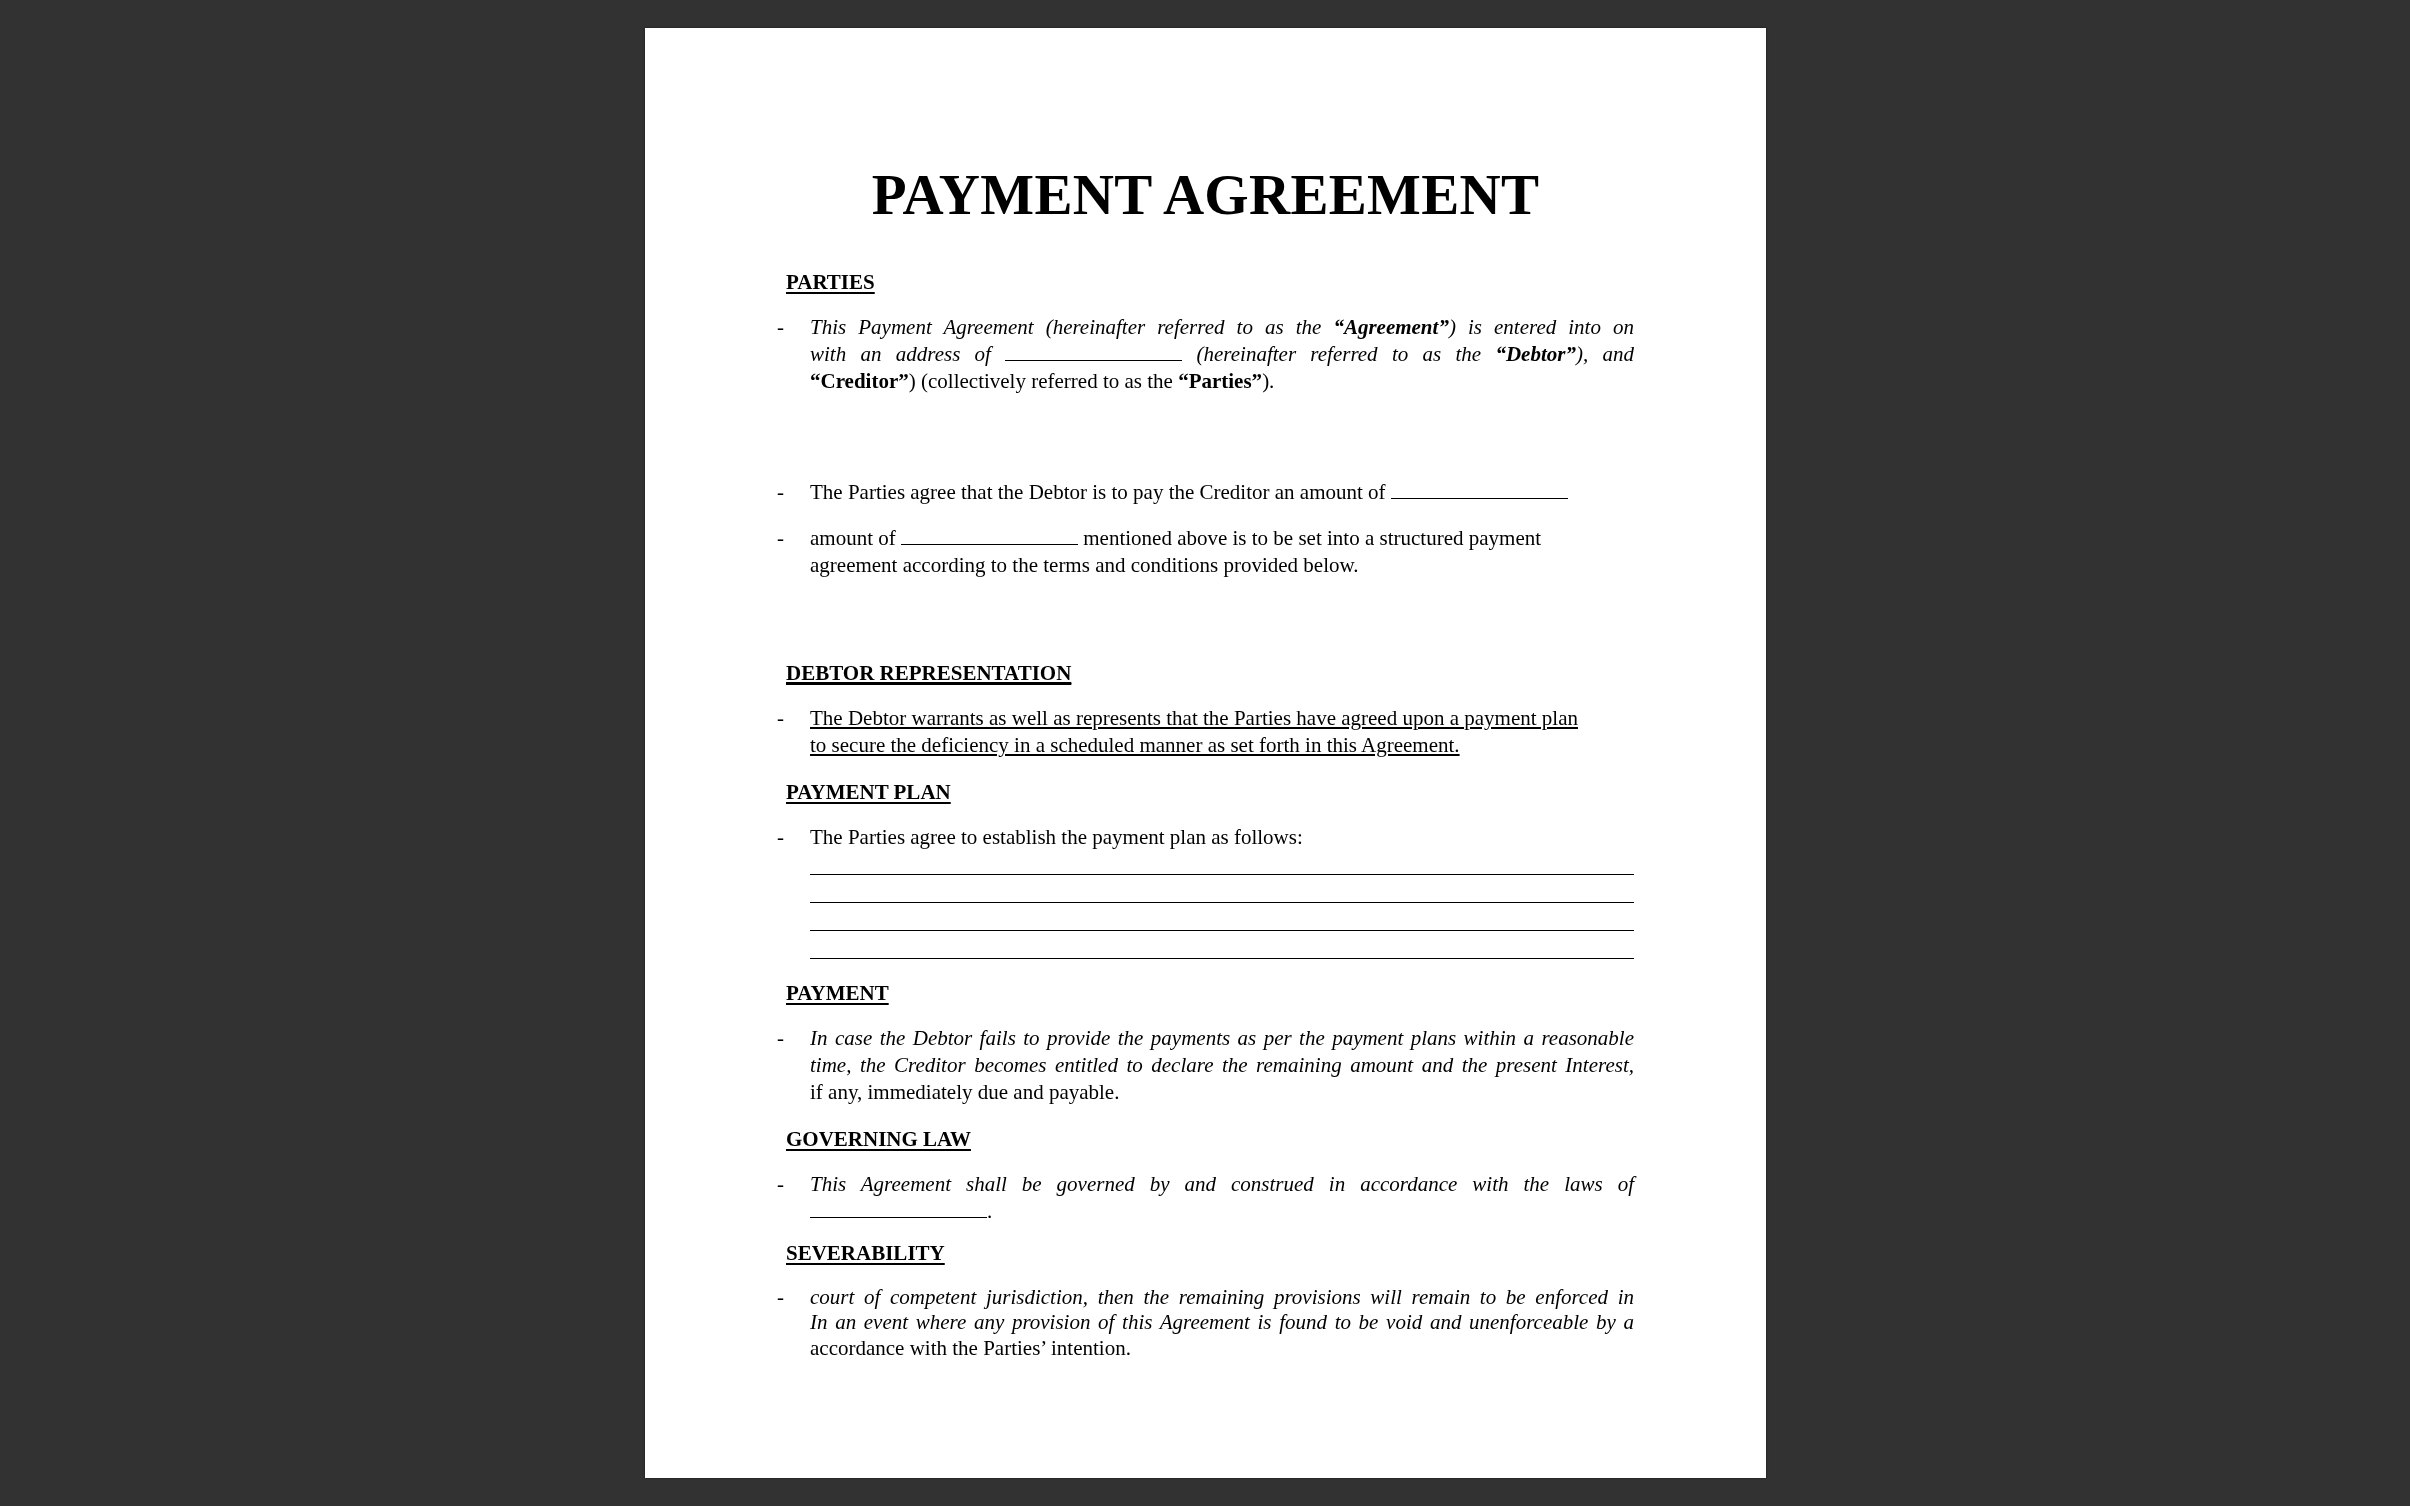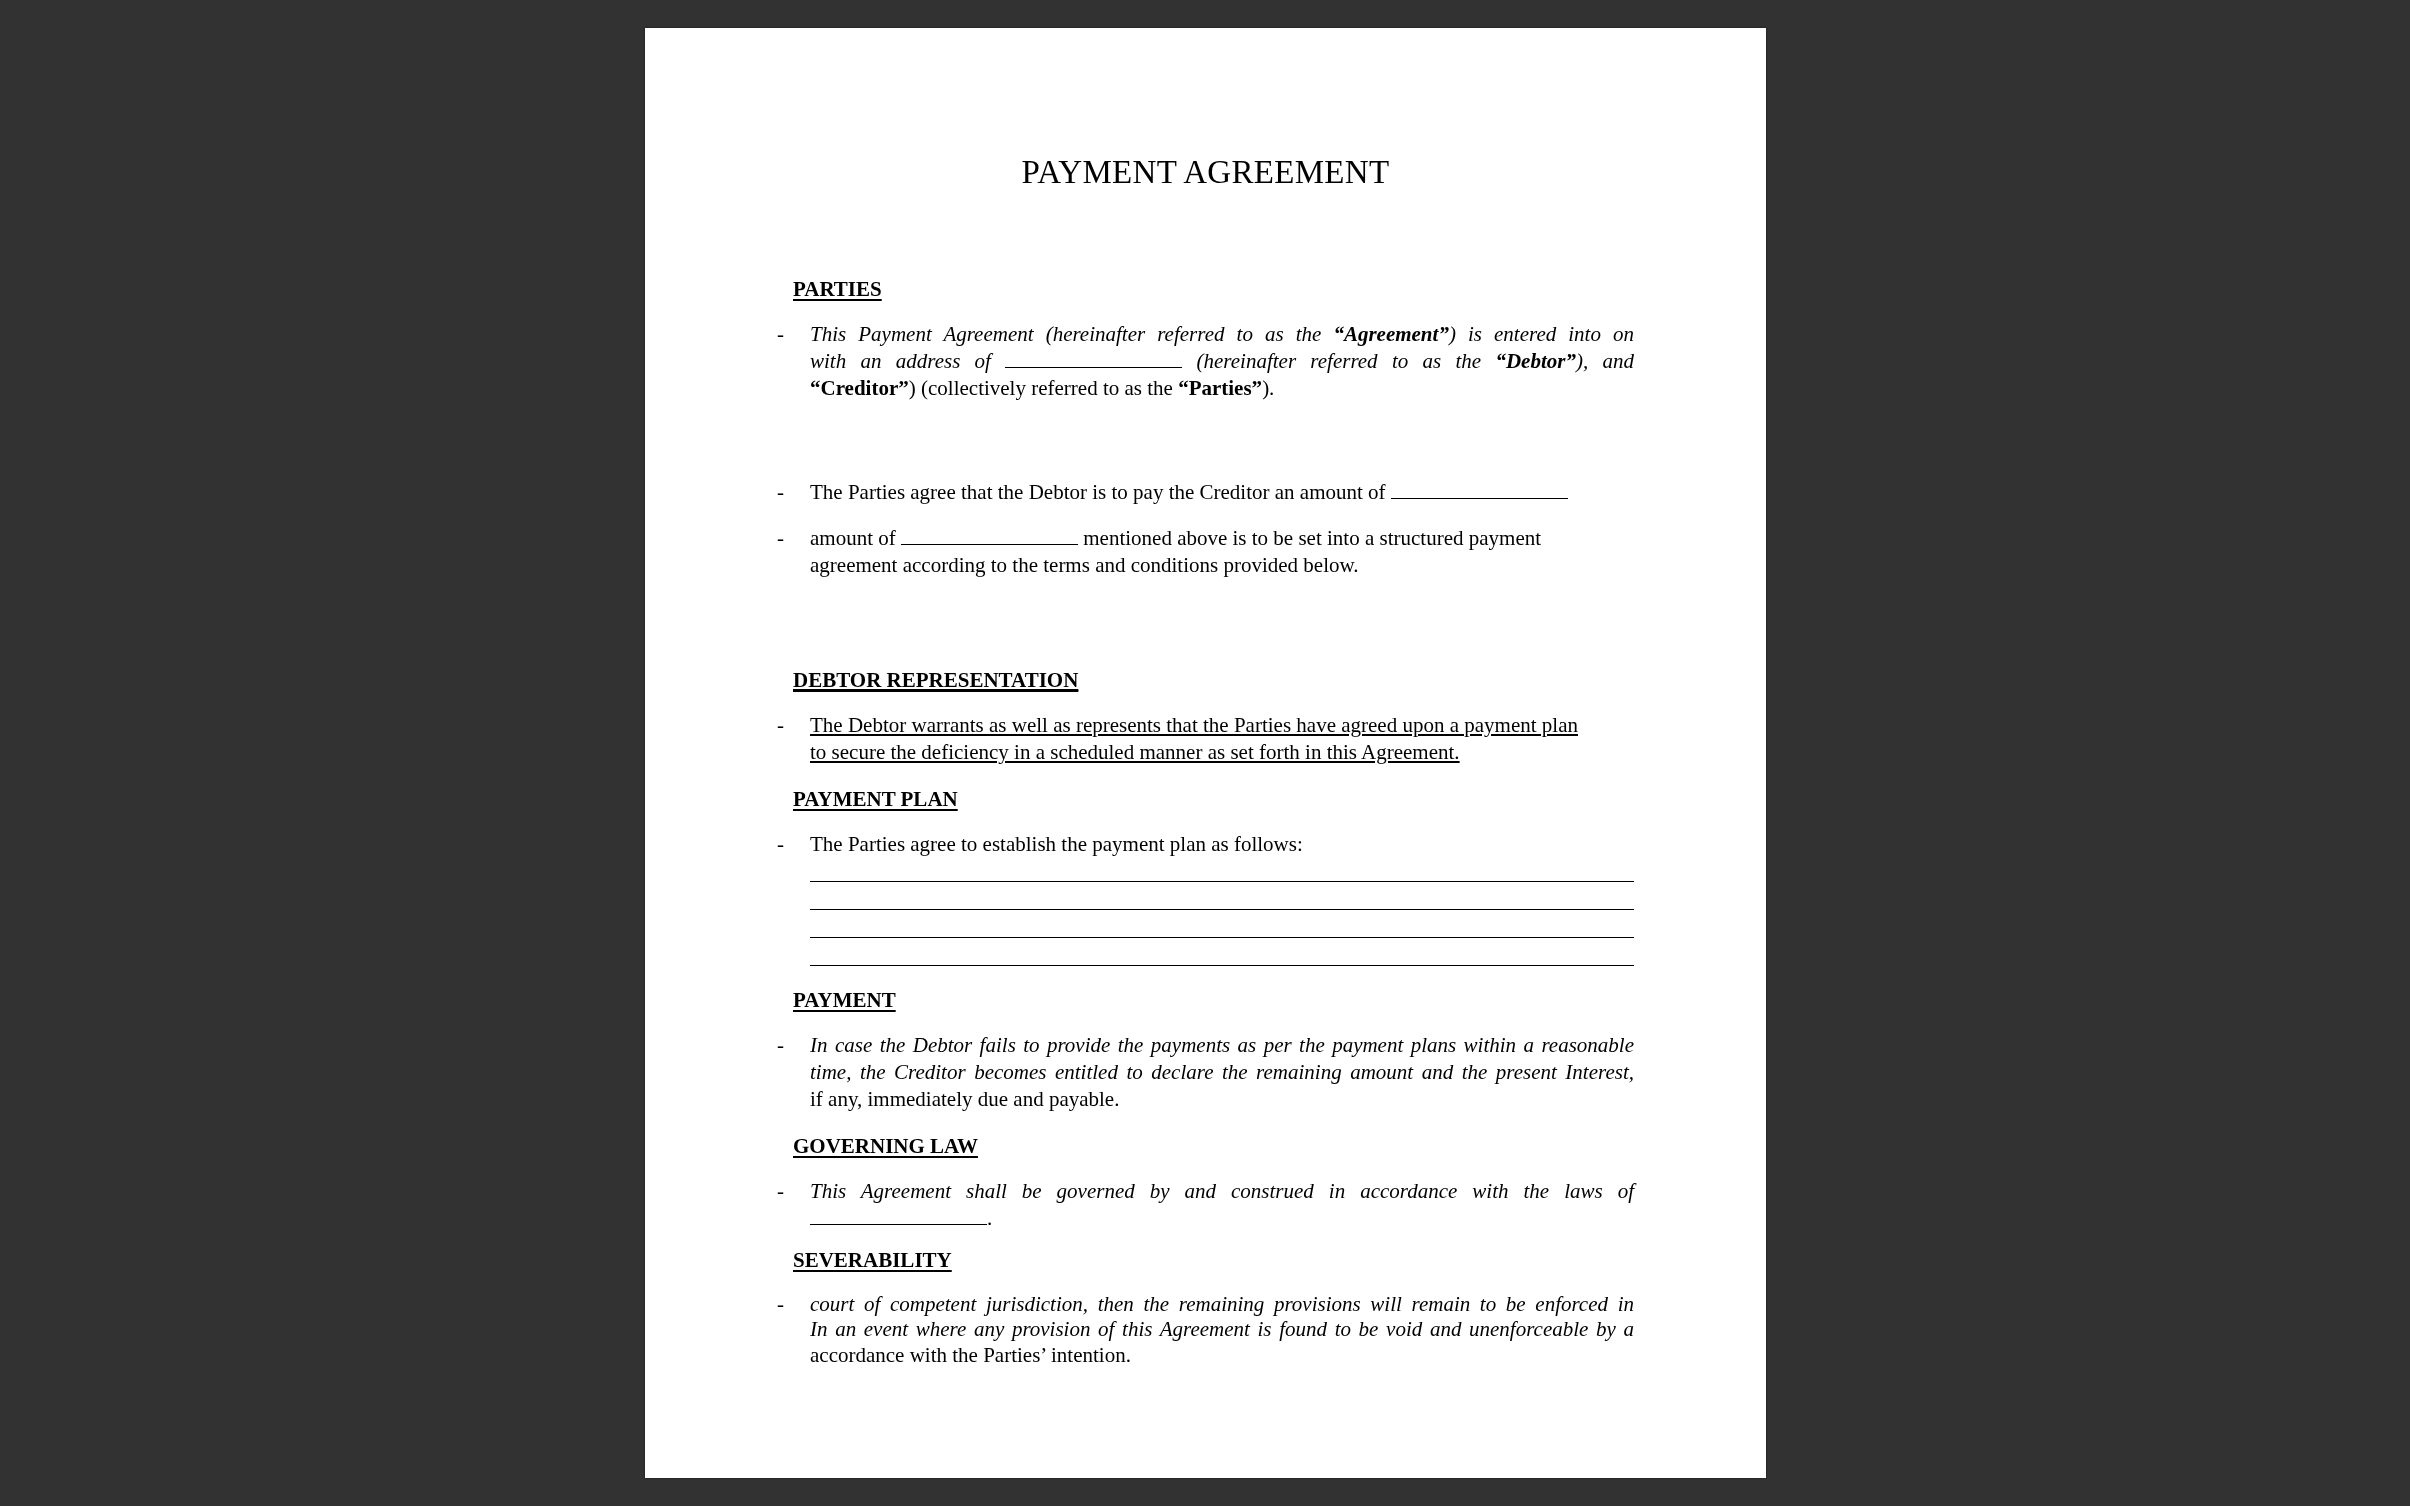--- a/index.html
+++ b/index.html
@@ -26,40 +26,40 @@
     width: 857px;
     font-family: "Liberation Serif", "DejaVu Serif", serif;
     color: #000;
     font-size: 21px;
     line-height: 27px;
   }
   .title {
     position: absolute;
     left: 0;
     width: 857px;
-    top: 118px;
+    top: 140px;
     text-align: center;
-    font-weight: normal;
-    font-size: 33px;
+    font-weight: bold;
+    font-size: 57px;
     line-height: 53px;
     letter-spacing: 0.3px;
   }
   .section {
     position: absolute;
     left: 0;
     width: 857px;
   }
   .heading {
     font-weight: bold;
     text-decoration: underline;
     text-decoration-thickness: 1.9px;
     text-underline-offset: 2.8px;
     font-size: 21px;
     line-height: 26px;
-    margin: 16px;
+    margin: 9px;
   }
   .item {
     position: relative;
     padding-left: 33px;
     text-align: justify;
     margin-top: 19px;
   }
   .dash {
     position: absolute;
     left: 0;

